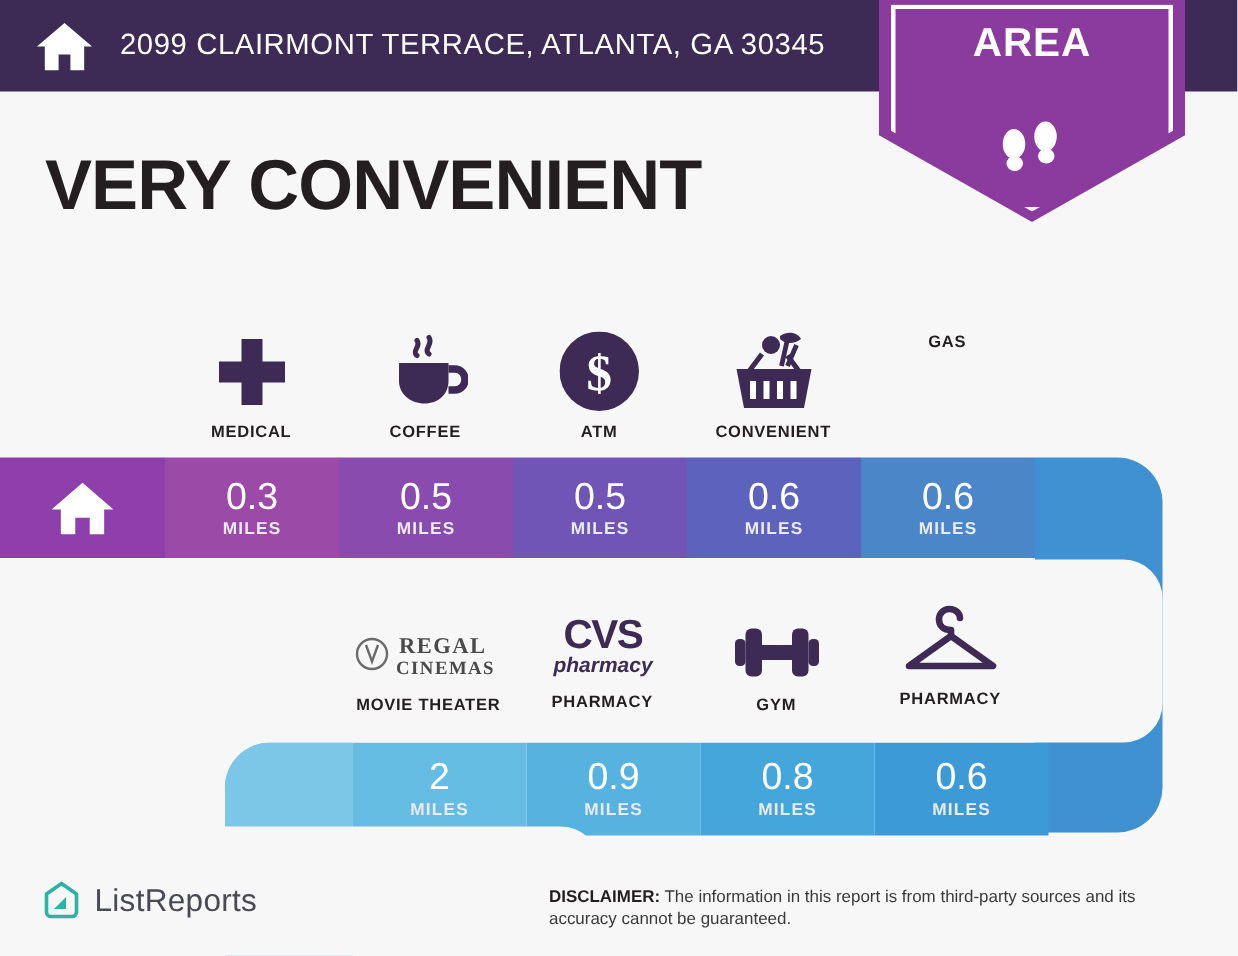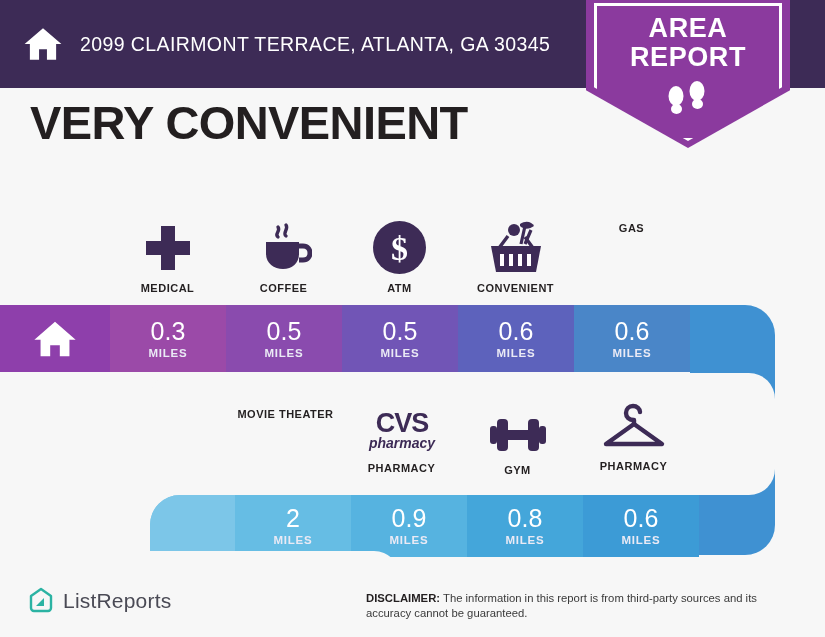--- a/index.html
+++ b/index.html
@@ -7,21 +7,21 @@
     width:825px; height:637px;
     font-family:"Liberation Sans", sans-serif;
     background:#f7f7f7;
     overflow:hidden;
     position:relative;
   }
   #stage { position:absolute; inset:0; }
 
   
   .header {
-    position:absolute; left:0; top:0; width:825px; height:88px;
+    position:absolute; left:0; top:0; width:825px; height:61px;
     background:#3d2b56;
     display:flex; align-items:center; padding-left:22px;
   }
   .hdr-home { width:42px; height:42px; flex:none; }
   .hdr-addr {
     color:#ffffff; font-size:19.5px; letter-spacing:.4px;
     margin-left:16px; white-space:nowrap; font-weight:400;
   }
 
   
@@ -122,21 +122,20 @@
     <svg class="hdr-home" viewBox="0 0 64 64">
       <path fill="#ffffff" d="M32 8 L60 32 L52 32 L52 56 L38 56 L38 40 L26 40 L26 56 L12 56 L12 32 L4 32 Z"></path>
     </svg>
     <div class="hdr-addr">2099 CLAIRMONT TERRACE, ATLANTA, GA 30345</div>
   </div>
 
   <div class="badge">
     <div class="badge-inner"></div>
     <div class="badge-text">
       <div>AREA</div>
-      <div>REPORT</div>
     </div>
     <svg class="badge-feet" viewBox="0 0 54 42">
       <ellipse cx="15" cy="16" rx="7.5" ry="10" fill="#fff"></ellipse>
       <ellipse cx="15.5" cy="29" rx="5.5" ry="5" fill="#fff"></ellipse>
       <ellipse cx="36" cy="11" rx="7.5" ry="10" fill="#fff"></ellipse>
       <ellipse cx="36.5" cy="24" rx="5.5" ry="5" fill="#fff"></ellipse>
     </svg>
   </div>
 
   <div class="title">VERY CONVENIENT</div>
@@ -259,20 +258,28 @@
     </div>
 
     <div style="position:absolute; left:150px; top:190px; width:85px; height:145px;
                 background:#7cc6e8; border-top-left-radius:30px; z-index:1;"></div>
     <div class="knock-b"></div>
   </div>
 
   <div class="iconrow">
 
     <div class="icell" style="left:228px; top:400px; z-index:5;">
+      <div class="glyph">
+        <svg width="104" height="40" viewBox="0 0 104 40">
+          <circle cx="14" cy="20" r="10" fill="none" stroke="#6b6b6b" stroke-width="1.6"></circle>
+          <path d="M10 14 l4 11 l4 -11" fill="none" stroke="#6b6b6b" stroke-width="1.6"></path>
+          <text x="32" y="19" font-family="Liberation Serif, serif" font-size="15" font-weight="700" fill="#4a4a4a" letter-spacing="1">REGAL</text>
+          <text x="30" y="33" font-family="Liberation Serif, serif" font-size="12.5" font-weight="700" fill="#4a4a4a" letter-spacing="1">CINEMAS</text>
+        </svg>
+      </div>
       <div class="cap">MOVIE THEATER</div>
     </div>
 
     <div class="icell" style="left:344px; top:398px; z-index:5;">
       <div class="glyph">
         <svg width="80" height="48" viewBox="0 0 80 48">
           <text x="40" y="26" text-anchor="middle" font-family="Liberation Sans, sans-serif" font-size="27" font-weight="700" fill="#3d2b56" letter-spacing="-1">CVS</text>
           <text x="40" y="42" text-anchor="middle" font-family="Liberation Sans, sans-serif" font-size="14" font-weight="700" font-style="italic" fill="#3d2b56">pharmacy</text>
         </svg>
       </div>

